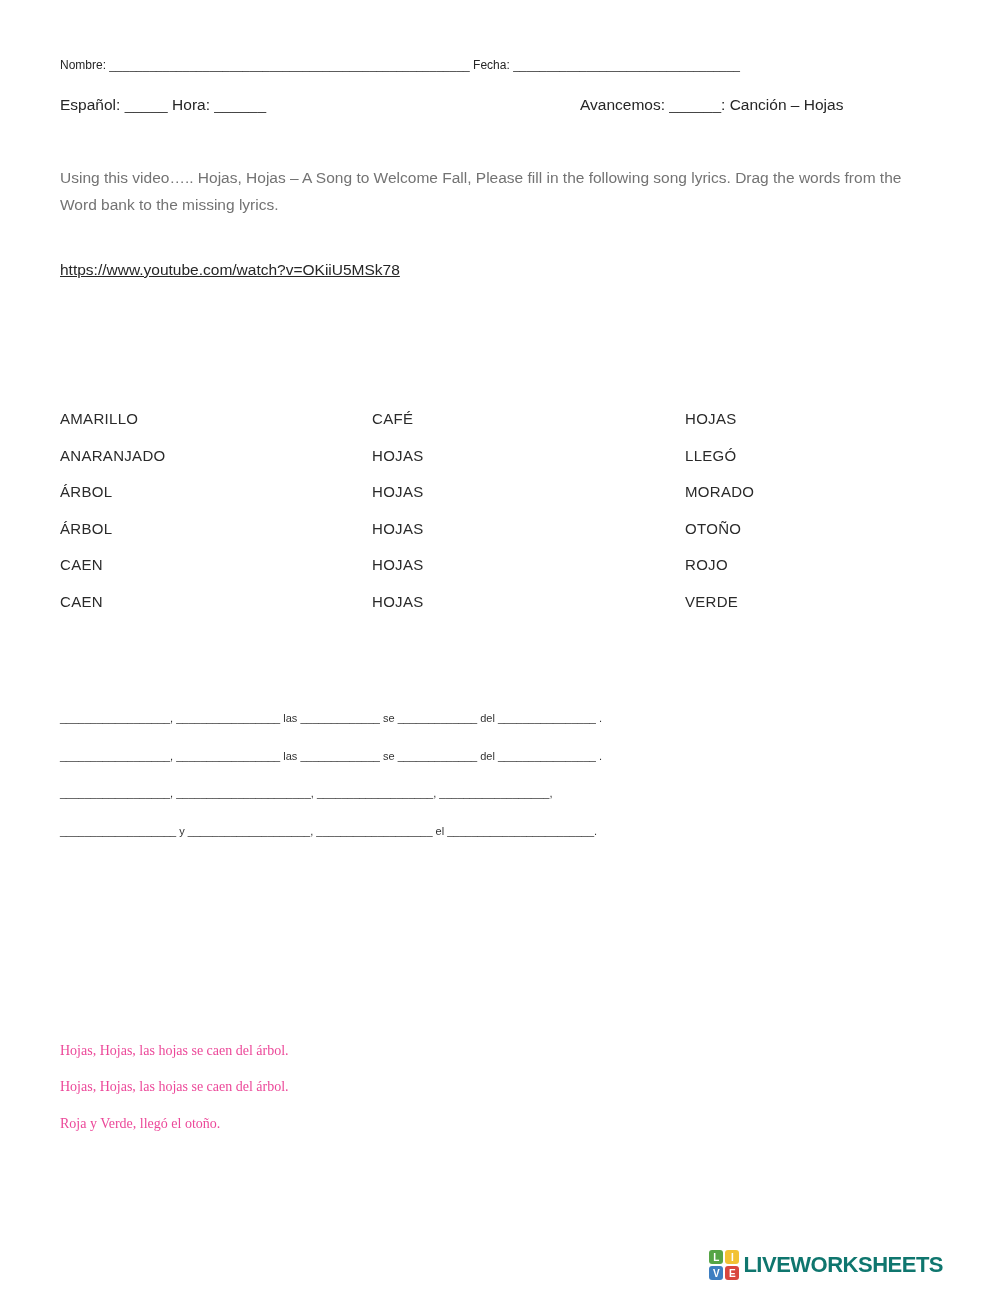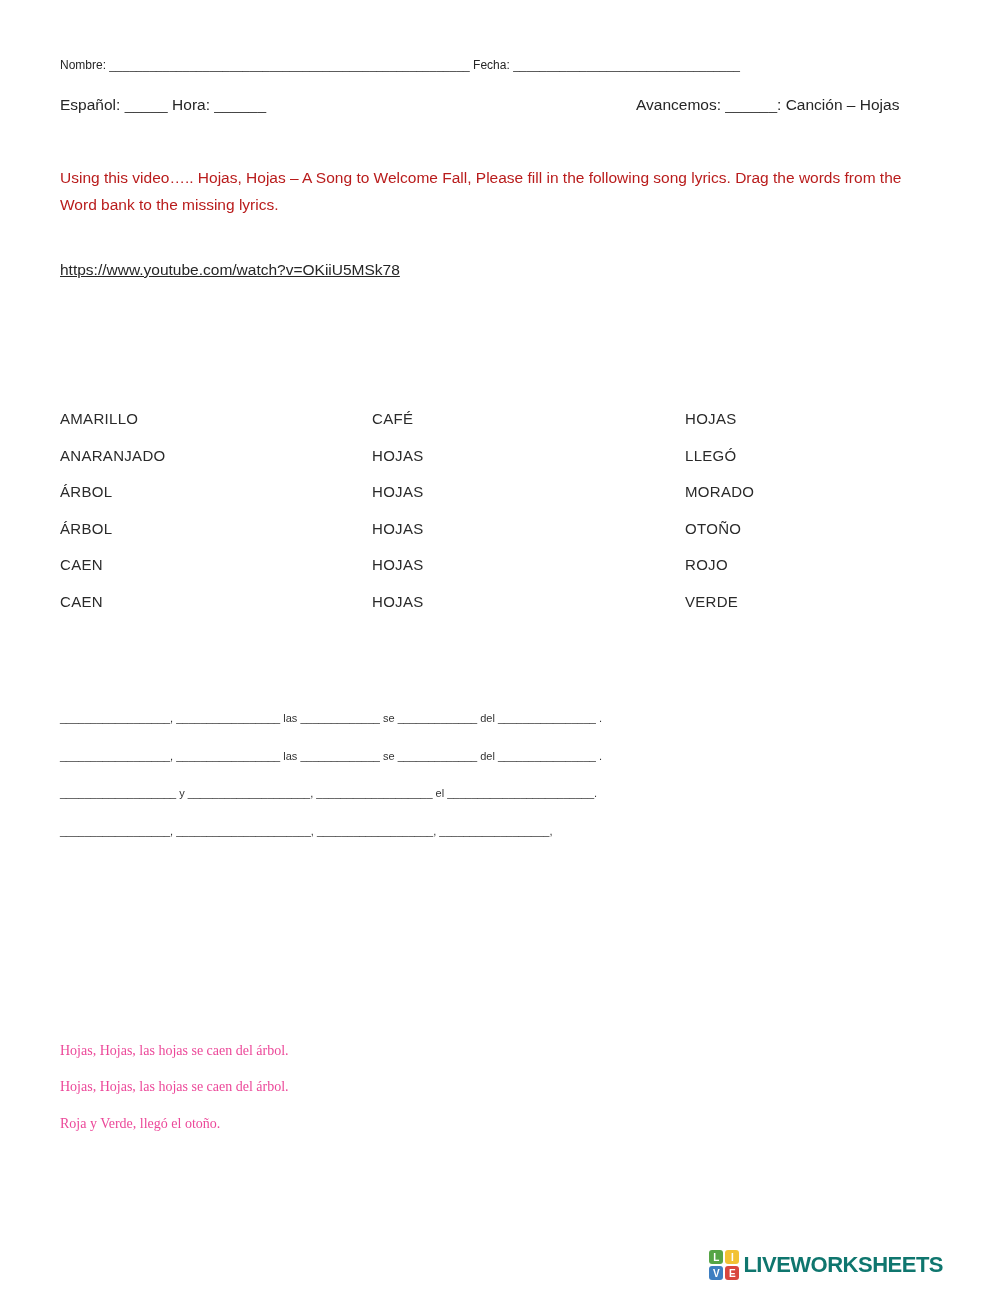--- a/index.html
+++ b/index.html
@@ -13,27 +13,27 @@
     position: relative;
     width: 1000px; height: 1291px;
     background: #ffffff;
     overflow: hidden;
   }
   .abs { position: absolute; left: 60px; right: 58px; }
 
   
   .hdr-row1 { top: 58px; font-size: 12px; white-space: nowrap; color: #262626; }
   .hdr-row2 { top: 96px; font-size: 15.5px; color: #262626; }
-  .hdr-row2 .right-part { position: absolute; left: 576px; top: 0; white-space: nowrap; text-align: right; }
+  .hdr-row2 .right-part { position: absolute; left: 520px; top: 0; white-space: nowrap; text-align: right; }
   .blank { letter-spacing: 0; color: #3a3a3a; }
 
   
   .instructions {
     top: 164px; max-width: 902px;
-    font-size: 15.5px; line-height: 27px; color: #b91c1c;
+    font-size: 15.5px; line-height: 27px; color: #737373;
   }
   .video-url { top: 261px; font-size: 15.5px; color: #262626; text-decoration: underline; }
 
   
   .word-bank {
     top: 410px;
     display: grid;
     grid-template-columns: 312px 313px 1fr;
     grid-auto-rows: 36.6px;
     font-size: 15px;
@@ -120,22 +120,22 @@
     <div class="wb-item">HOJAS</div>
     <div class="wb-item">ROJO</div>
     <div class="wb-item">CAEN</div>
     <div class="wb-item">HOJAS</div>
     <div class="wb-item">VERDE</div>
   </div>
 
   <div class="abs fill-lines">
     <div class="fill-line">__________________, _________________ las _____________ se _____________ del ________________ .</div>
     <div class="fill-line">__________________, _________________ las _____________ se _____________ del ________________ .</div>
+    <div class="fill-line">__________________, ______________________, ___________________, __________________,</div>
     <div class="fill-line">___________________ y ____________________, ___________________ el ________________________.</div>
-    <div class="fill-line">__________________, ______________________, ___________________, __________________,</div>
   </div>
 
   <div class="abs lyrics">
     <div class="lyric-line">Hojas, Hojas, las hojas se caen del árbol.</div>
     <div class="lyric-line">Hojas, Hojas, las hojas se caen del árbol.</div>
     <div class="lyric-line">Roja y Verde, llegó el otoño.</div>
   </div>
 
   <div class="footer-brand">
     <span class="brand-icon">

